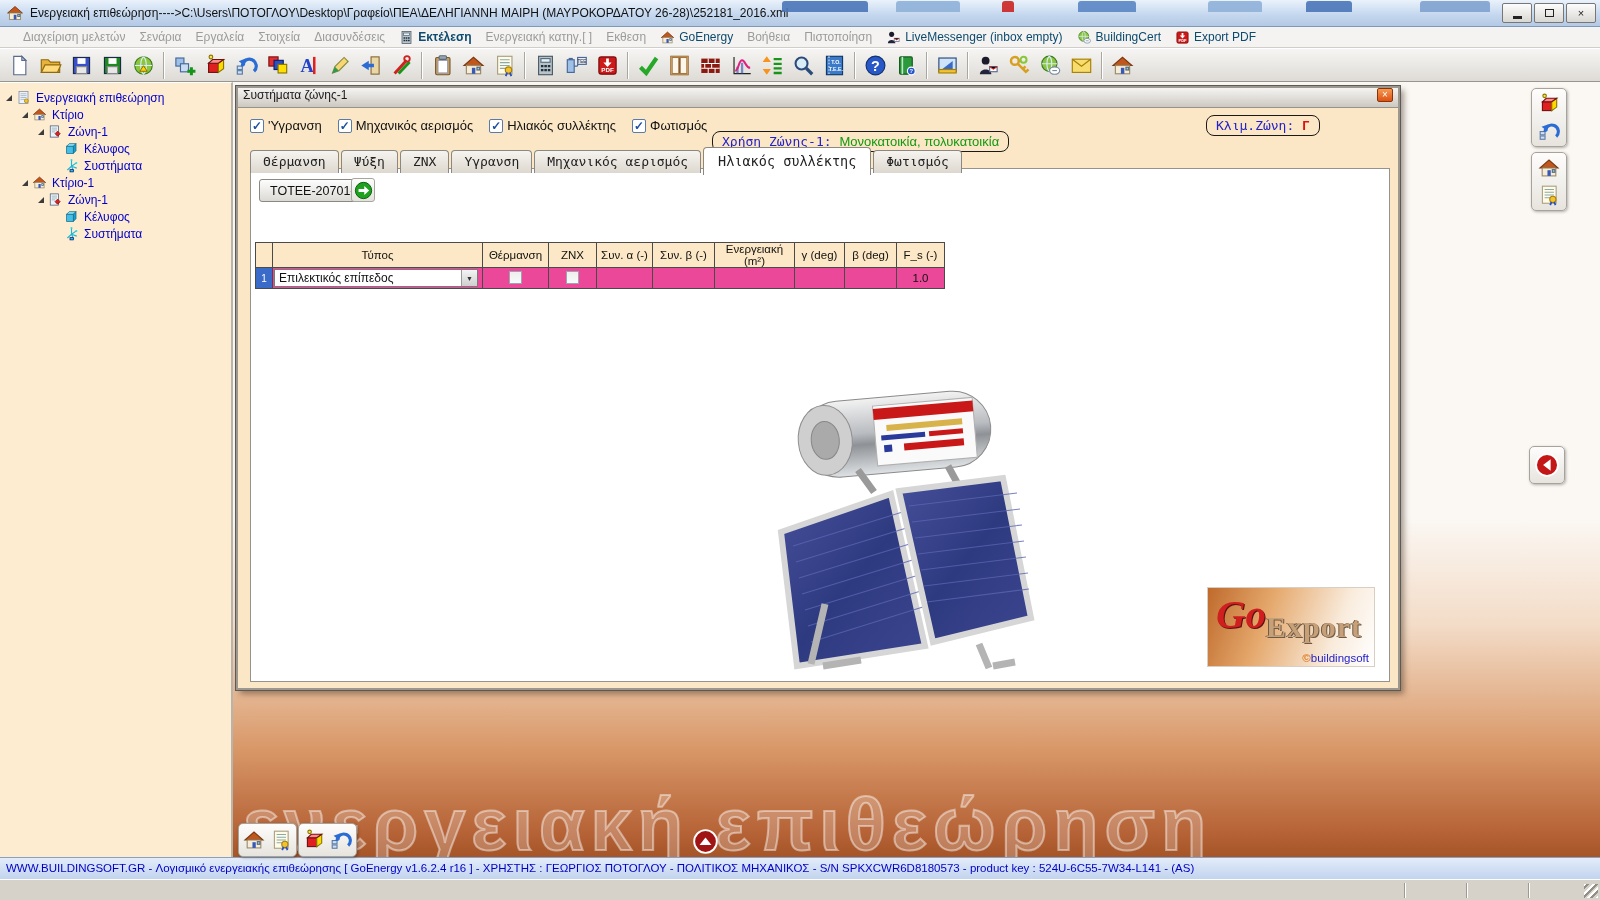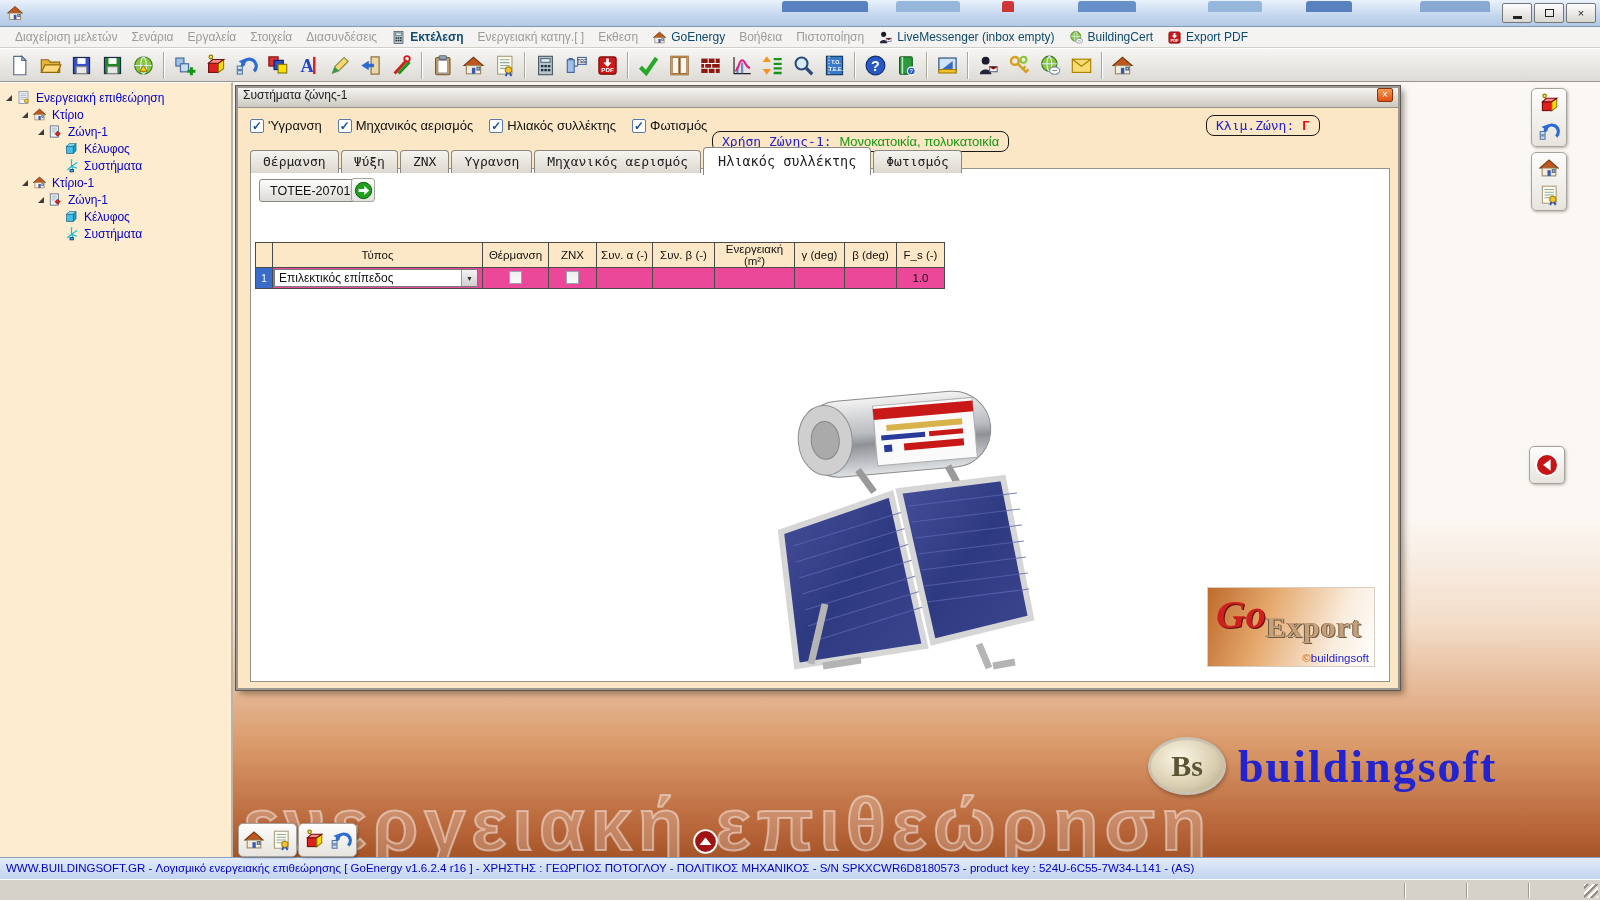--- a/index.html
+++ b/index.html
@@ -11,21 +11,21 @@
     display:flex; align-items:center; padding-left:6px; font-size:12px; color:#111; }
   #titlebar .ticon { width:18px; height:18px; margin-right:6px; }
   .frag { position:absolute; top:1px; height:11px; border-radius:3px 3px 0 0; opacity:.9; }
   .winbtns { position:absolute; right:4px; top:3px; display:flex; gap:2px; }
   .winbtn { width:30px; height:20px; background:linear-gradient(#fdfdfd,#d9d7d2); border:1px solid #777;
     display:flex; align-items:center; justify-content:center; font-size:11px; color:#222; border-radius:2px; }
   .winbtn .sq { width:9px; height:8px; border:1.5px solid #222; }
   .winbtn .mn { width:9px; height:3px; background:#222; margin-top:8px; }
 
   #menubar { position:absolute; left:0; top:27px; width:1600px; height:21px; background:#f4f3f1;
-    border-bottom:1px solid #d0cec8; display:flex; align-items:center; font-size:12px; padding-left:8px;text-align:center; }
+    border-bottom:1px solid #d0cec8; display:flex; align-items:center; font-size:12px; padding-left:16px;text-align:center; }
   .mitem { padding:0 7px; color:#9b9b9b; display:flex; align-items:center; gap:4px; height:21px; }
   .mitem.on { color:#0c4a6e; }
   .mitem.bold { font-weight:bold; }
   .micon { width:15px; height:15px; }
 
   #toolbar { position:absolute; left:0; top:48px; width:1600px; height:34px;
     background:linear-gradient(#f6f5f3,#dedbd6); border-top:1px solid #fff; border-bottom:1px solid #979590;
     display:flex; align-items:center; padding-left:4px; }
   .tbtn { width:31px; height:29px; display:flex; align-items:center; justify-content:center; }
   .tbtn svg { width:23px; height:23px; }
@@ -335,20 +335,21 @@
         <circle cx="10" cy="10" r="8.4" fill="#a01414" stroke="#fff" stroke-width="1.4"></circle>
         <path fill="#fff" d="M5.6 12.6L10 7l4.4 5.6z"></path>
       </symbol>
   </defs>
 </svg>
 
 <div id="titlebar">
   <svg class="ticon">
       <use href="#s-house"></use>
     </svg>
+  <span>Ενεργειακή επιθεώρηση----&gt;C:\Users\ΠΟΤΟΓΛΟΥ\Desktop\Γραφείο\ΠΕΑ\ΔΕΛΗΓΙΑΝΝΗ ΜΑΙΡΗ (ΜΑΥΡΟΚΟΡΔΑΤΟΥ 26-28)\252181_2016.xml</span>
   <div class="frag" style="left:782px;width:86px;background:#4a76b8;"></div>
   <div class="frag" style="left:896px;width:64px;background:#8fb0d8;"></div>
   <div class="frag" style="left:1002px;width:12px;background:#cc2222;"></div>
   <div class="frag" style="left:1078px;width:58px;background:#5a86c4;"></div>
   <div class="frag" style="left:1208px;width:54px;background:#8fb0d8;"></div>
   <div class="frag" style="left:1306px;width:46px;background:#4a76b8;"></div>
   <div class="frag" style="left:1420px;width:70px;background:#7fa2cf;"></div>
   <div class="winbtns">
     <div class="winbtn">
         <div class="mn"></div>
@@ -664,26 +665,20 @@
       <span class="noarr"></span>
       <svg>
         <use href="#s-systems"></use>
       </svg>
       <span>Συστήματα</span>
     </div>
 </div>
 
 <div id="main">
   <div id="watermark">ενεργειακή επιθεώρηση</div>
-  <div id="brand">
-    <div class="oval">
-        <span>Bs</span>
-      </div>
-    <div class="bname">buildingsoft</div>
-  </div>
 </div>
 
 <div class="vgroup" style="left:1531px; top:88px;">
   <svg>
       <use href="#s-cube"></use>
     </svg>
   <svg>
       <use href="#s-undo"></use>
     </svg>
 </div>

